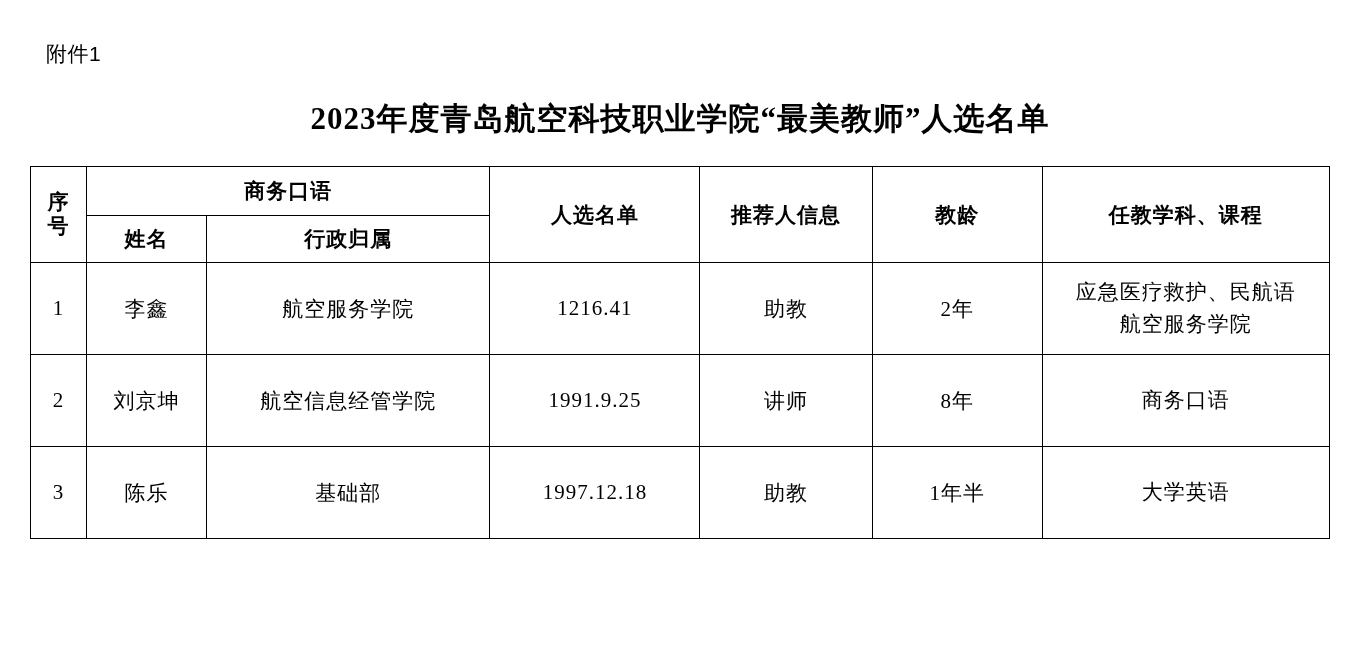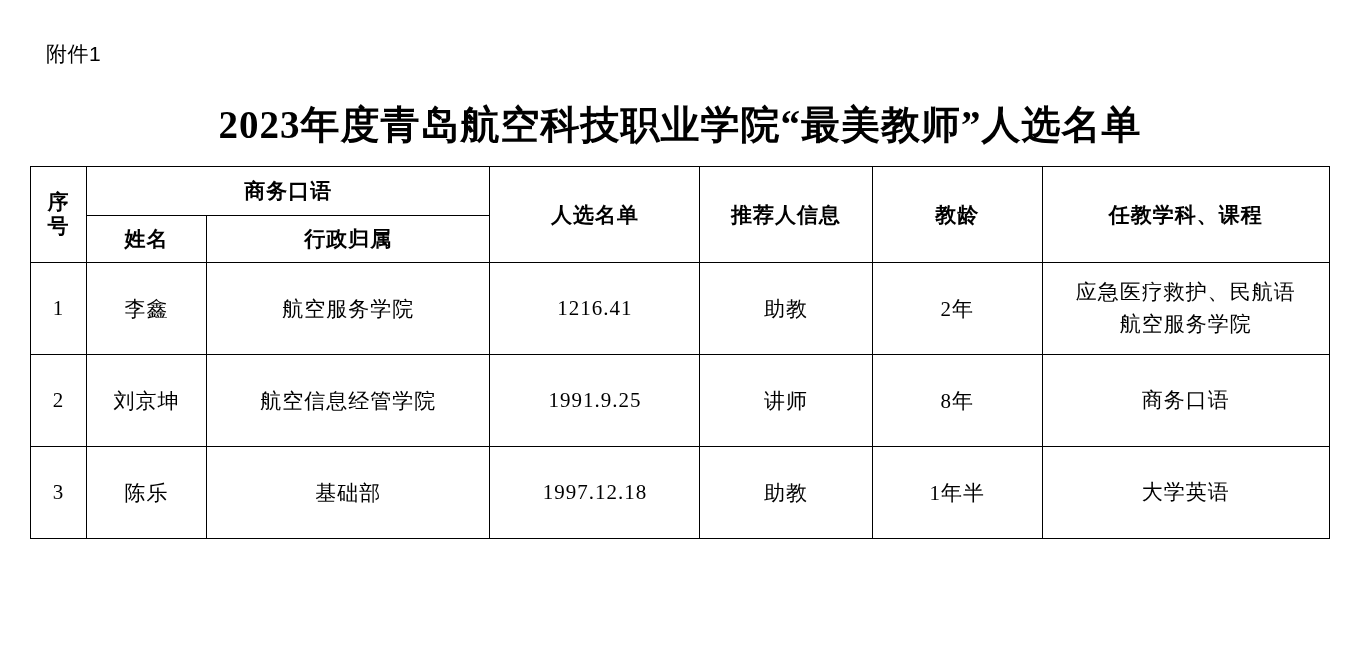--- a/index.html
+++ b/index.html
@@ -28,21 +28,21 @@
     font-family: "Liberation Sans", "DejaVu Sans", sans-serif;
     letter-spacing: 0.5px;
     margin-left: 16px;
   }
   .doc-title {
     position: absolute;
     left: 0;
     top: 98px;
     width: 1360px;
     text-align: center;
-    font-size: 39px;
+    font-size: 31px;
     font-weight: bold;
     letter-spacing: 1px;
     font-family: "Liberation Serif", "DejaVu Serif", serif;
   }
   table.roster {
     position: absolute;
     left: 30px;
     top: 166px;
     width: 1300px;
     border-collapse: collapse;

